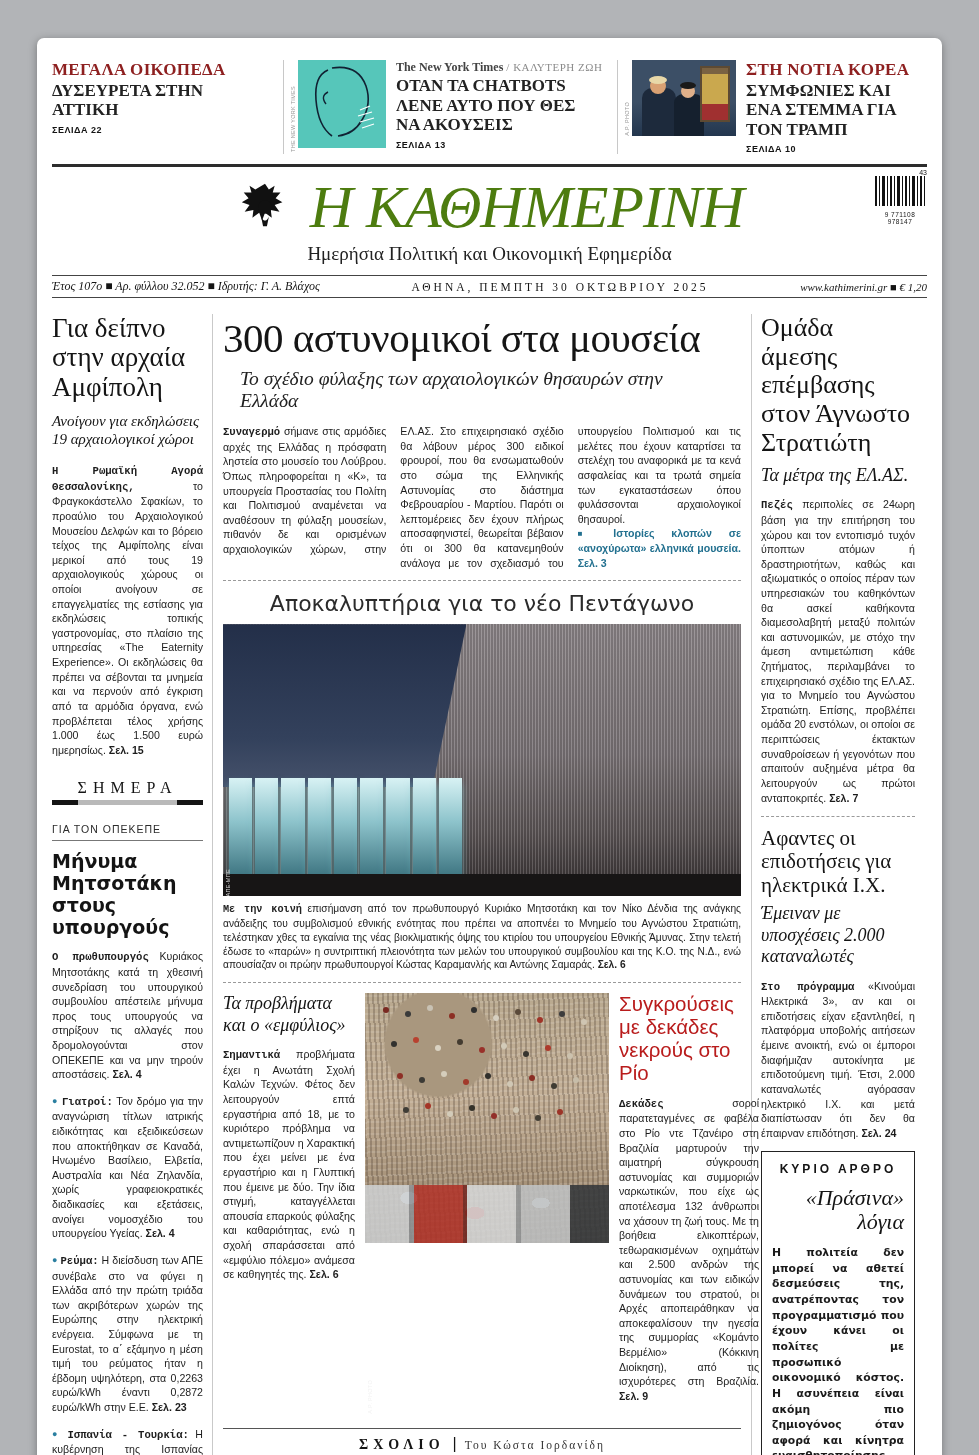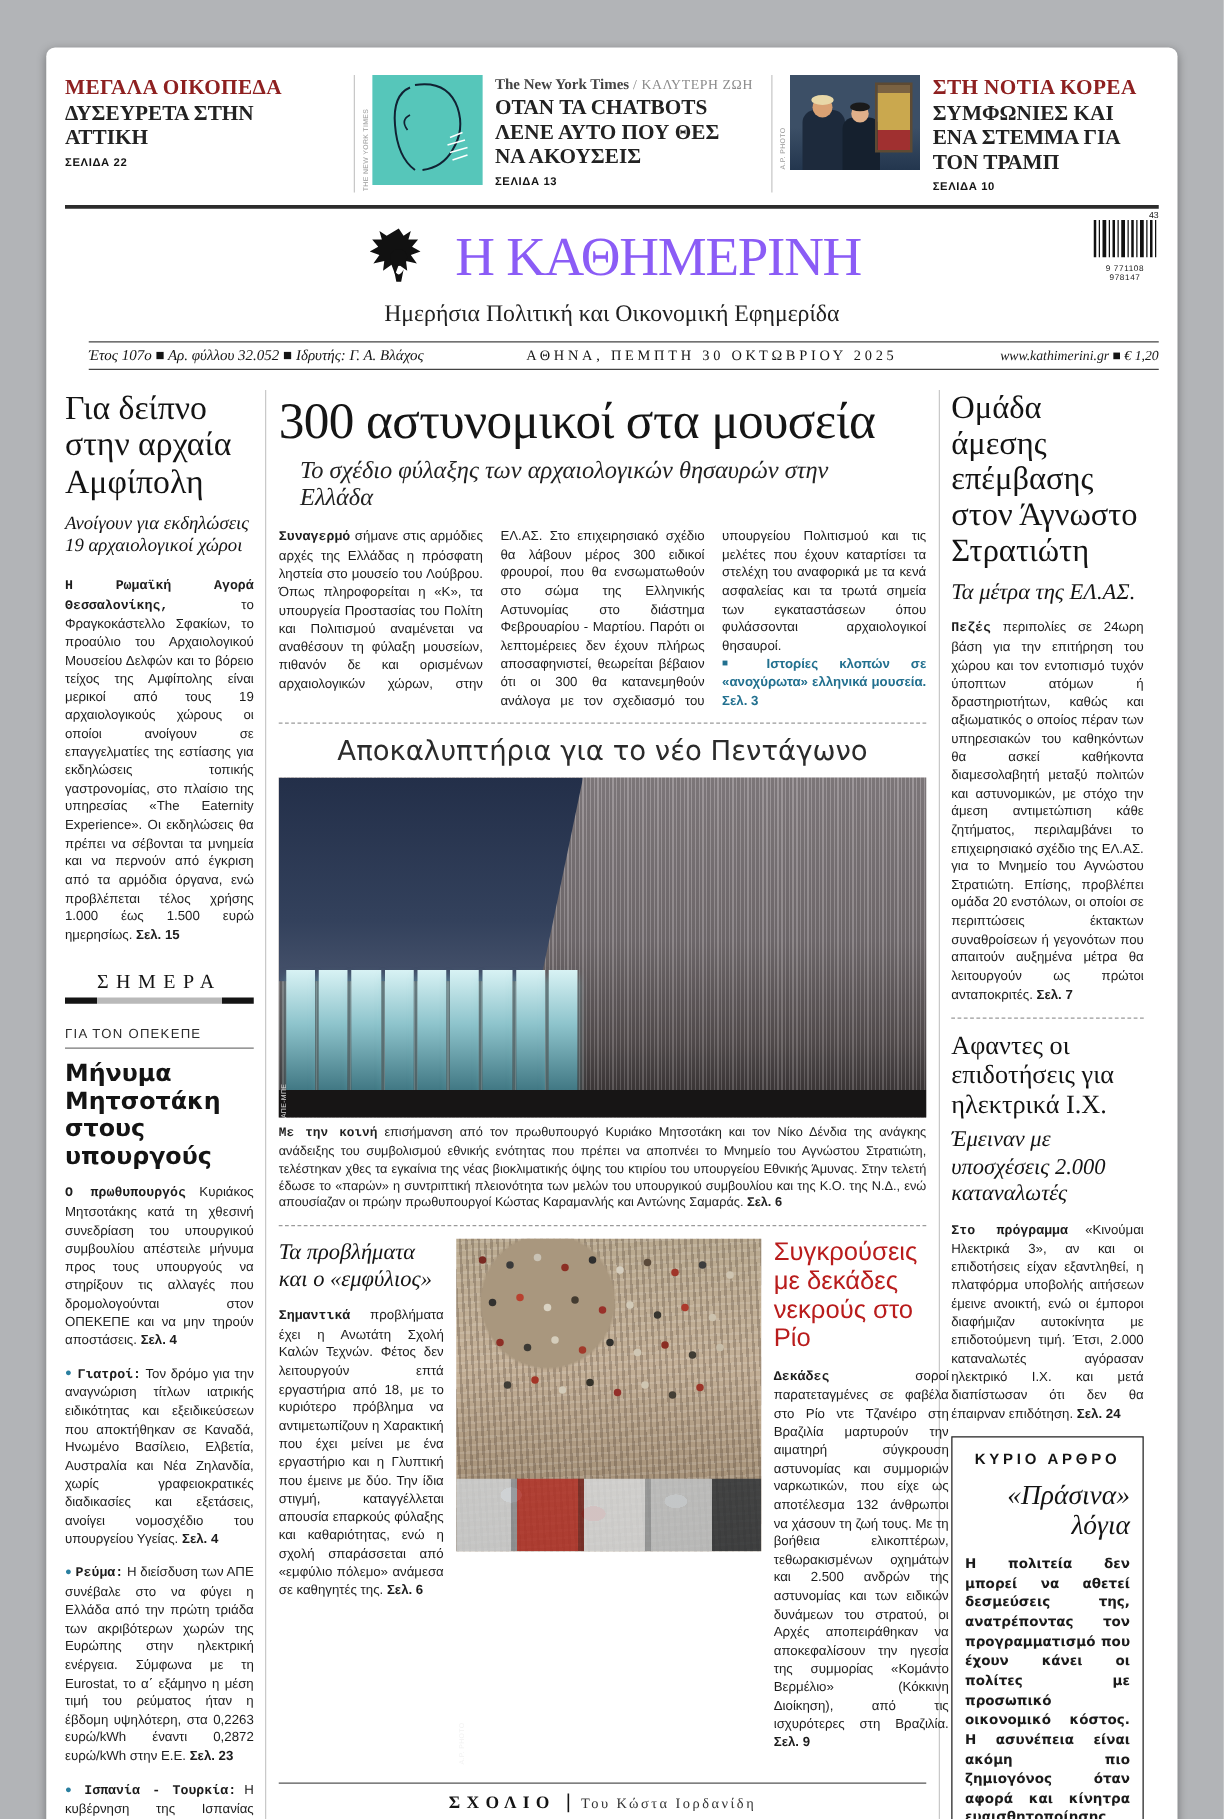--- a/index.html
+++ b/index.html
@@ -32,29 +32,29 @@
   .img-trump .head1{position:absolute;left:18px;bottom:42px;width:16px;height:16px;border-radius:50%;background:#d9a173;}
   .img-trump .hair1{position:absolute;left:17px;bottom:52px;width:18px;height:8px;border-radius:50%;background:#e8d8a8;}
   .img-trump .fig2{position:absolute;left:42px;bottom:-4px;width:30px;height:46px;border-radius:9px 9px 0 0;background:#15202e;}
   .img-trump .head2{position:absolute;left:49px;bottom:38px;width:14px;height:14px;border-radius:50%;background:#e0b08a;}
   .img-trump .hair2{position:absolute;left:48px;bottom:47px;width:16px;height:7px;border-radius:50%;background:#1a1a1a;}
   .img-trump .crown-case{position:absolute;right:6px;top:6px;width:26px;height:52px;background:linear-gradient(180deg,#7a6242 0 12%,#caa84e 12% 70%,#a03030 70% 100%);border:2px solid #5d4a33;}
 
   
   .masthead{position:relative;text-align:center;padding:10px 0 4px;}
   .mast-row{display:flex;align-items:center;justify-content:center;gap:16px;}
-  .mast-title{font-family:"Liberation Serif",serif;font-size:44px;font-weight:400;
-              letter-spacing:-1px;color:#8b5cf6;line-height:1;}
+  .mast-title{font-family:"Liberation Serif",serif;font-size:60px;font-weight:400;
+              letter-spacing:-1px;color:#4d7c0f;line-height:1;font-style:italic;}
   .mast-sub{font-family:"Liberation Serif",serif;font-size:19px;color:#222;margin-top:6px;}
   .barcode{position:absolute;right:0;top:2px;width:54px;text-align:center;}
   .barcode .issue{font-size:7px;text-align:right;display:block;}
   .barcode .num{font-size:6.5px;letter-spacing:.5px;display:block;margin-top:1px;}
   .dateline{display:flex;justify-content:space-between;align-items:center;
             border-top:1px solid #444;border-bottom:1px solid #444;
-            margin-top:10px;padding:3px 0;font-size:11px;margin-left:19px;}
+            margin-top:10px;padding:3px 0;font-size:11px;}
   .dateline .ed{font-family:"Liberation Serif",serif;font-style:italic;font-size:12px;}
   .dateline .date{font-family:"Liberation Serif",serif;letter-spacing:3px;font-size:11.5px;}
   .dateline .price{font-family:"Liberation Serif",serif;font-style:italic;font-size:11px;}
 
   
   .main{display:grid;grid-template-columns:160px 540px 163px;column-gap:0;margin-top:12px;}
   .col-l{padding-right:9px;}
   .col-c{border-left:1px solid #c9c9c9;border-right:1px solid #c9c9c9;padding:0 10px;}
   .col-r{padding-left:9px;}
 

